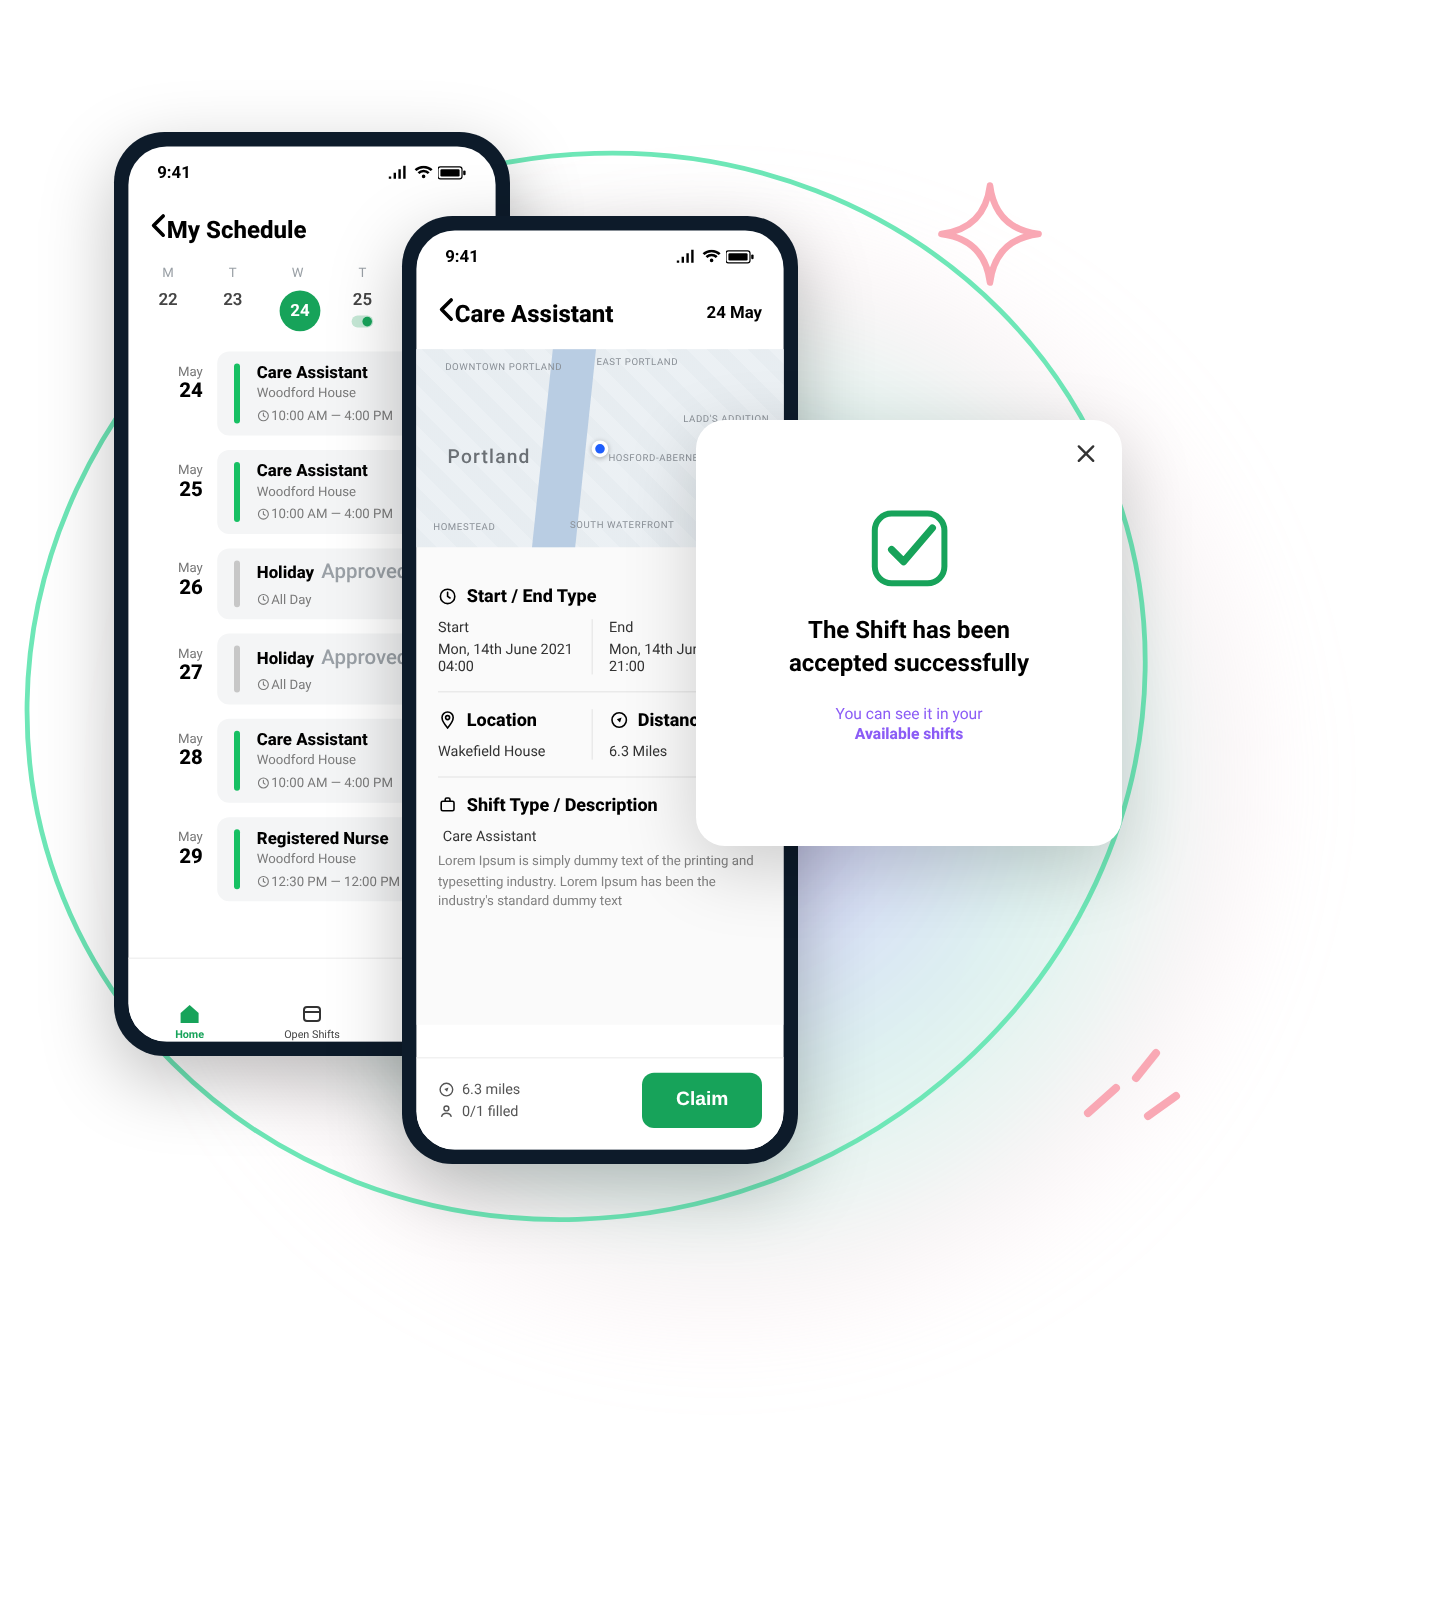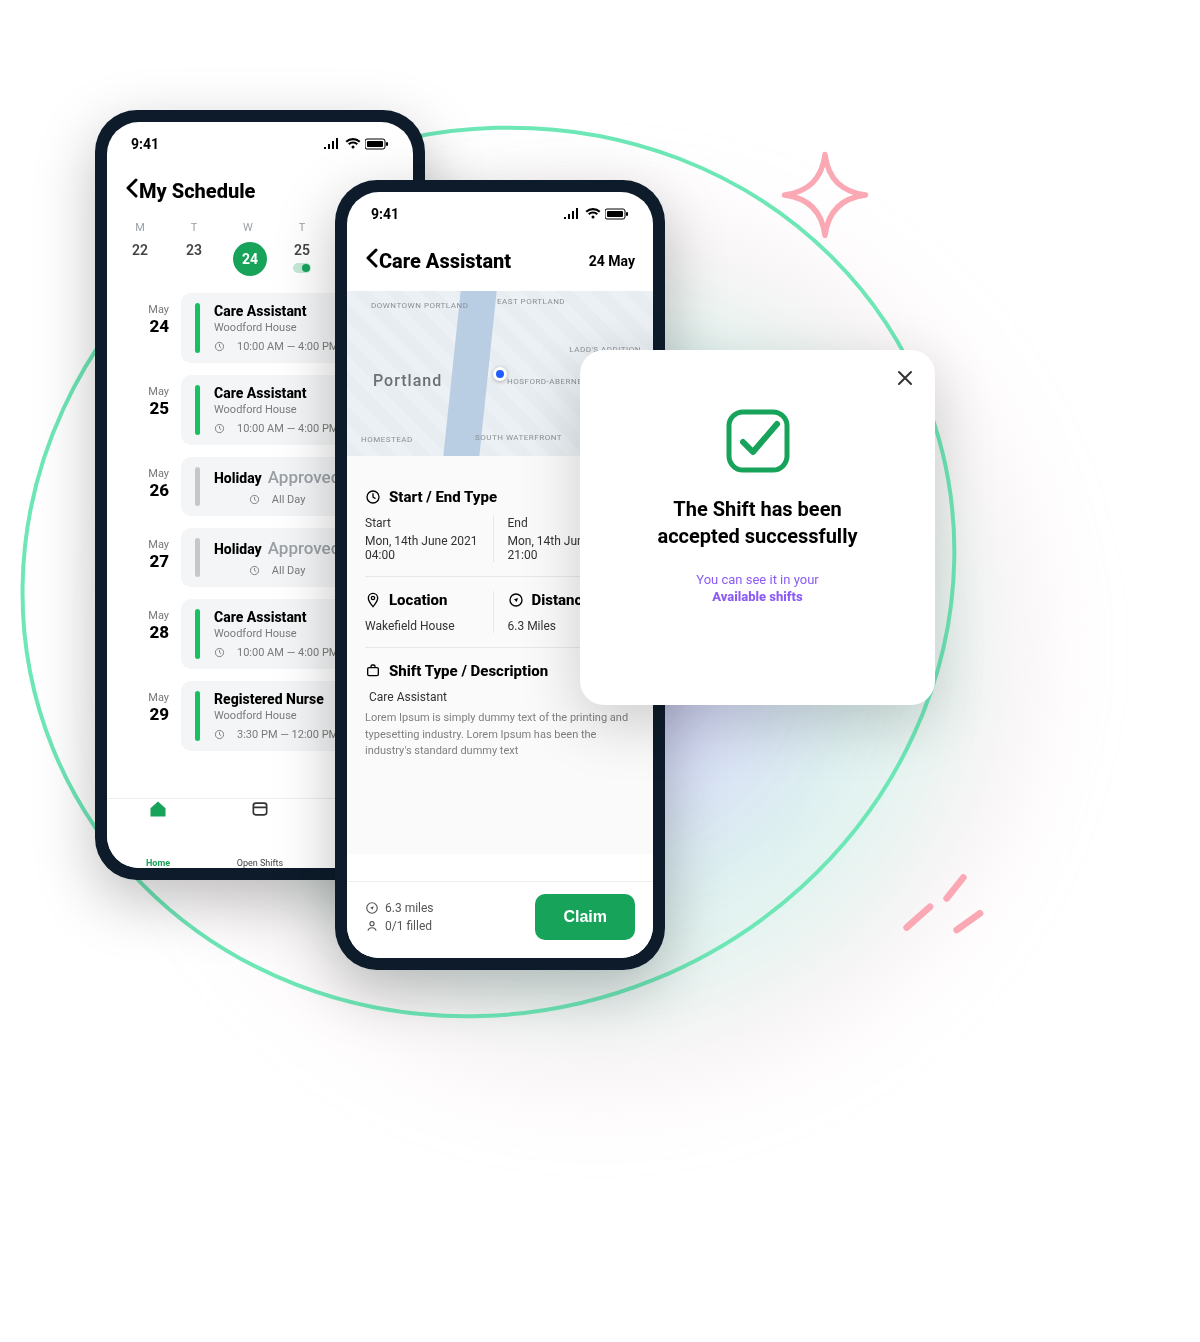--- a/index.html
+++ b/index.html
@@ -81,29 +81,29 @@
 
   .sched-list { padding: 16px 18px 0; }
   .sched-item { background:#f4f5f6; border-radius:10px; padding:10px 10px 10px 14px; margin-bottom:12px; display:flex; gap:10px; position:relative; }
   .sched-item .bar { width:5px; border-radius:3px; background:#17c063; margin-right:4px; }
   .sched-item.holiday .bar { background:#c7c7c7; }
   .sched-date { position:absolute; left:-56px; top:10px; width:44px; text-align:right; }
   .sched-date .m { font-size:11px; color:#777; }
   .sched-date .d { font-size:17px; font-weight:800; }
   .sched-item .title { font-size:14px; font-weight:800; }
   .sched-item .sub { font-size:11px; color:#7a7a7a; margin-top:2px; }
-  .sched-item .time { font-size:11px; color:#7a7a7a; margin-top:6px; display:flex; align-items:center; gap:12px;justify-content:center; }
+  .sched-item .time { font-size:11px; color:#7a7a7a; margin-top:6px; display:flex; align-items:center; gap:1px; }
   .sched-item .approved { font-size:17px; color:#9aa0a6; font-weight:500; margin-left:6px; }
   .sched-wrap { margin-left:56px; }
 
   .bottom-nav {
     position:absolute; bottom:0; left:0; right:0; height:70px;
     background:#fff; border-top:1px solid #eee; display:flex;
   }
-  .bottom-nav .tab { flex:1; display:flex; flex-direction:column; align-items:center; justify-content:space-between; gap:3px; font-size:9px; color:#444; }
+  .bottom-nav .tab { flex:1; display:flex; flex-direction:column; align-items:center; justify-content:flex-end; gap:3px; font-size:9px; color:#444; }
   .bottom-nav .tab.active { color:#17a35a; font-weight:700; }
   .bottom-nav .tab svg { width:20px; height:20px; }
 
   
   .p2-body { padding: 0 18px 80px; background:#fafafa; }
   .map {
     height:165px; margin: 0 -18px 18px; position:relative;
     background:
       linear-gradient(180deg, rgba(230,236,240,.6), rgba(230,236,240,.6)),
       repeating-linear-gradient(45deg, #e9eef2 0 12px, #f4f7fa 12px 24px);
@@ -136,21 +136,21 @@
   .claim-bar .meta .row { display:flex; align-items:center; gap:6px; }
   .claim-btn {
     background:#17a35a; color:#fff; border:none; border-radius:10px;
     padding:14px 28px; font-size:16px; font-weight:700; cursor:pointer;
   }
 
   
   .success-card {
     position:absolute; left:580px; top:350px; width:355px; height:355px;
     background:#fff; border-radius:24px; box-shadow:0 18px 60px rgba(0,0,0,0.18);
-    padding:26px; text-align:center;
+    padding:42px; text-align:center;
   }
   .success-card .close { position:absolute; right:20px; top:18px; cursor:pointer; }
   .success-card .check { margin:30px auto 20px; width:70px; height:70px; }
   .success-card h2 { font-size:20px; font-weight:700; line-height:1.35; }
   .success-card .hint { margin-top:22px; font-size:13px; color:#8b5cf6; }
   .success-card .hint b { display:block; font-weight:800; margin-top:2px; }
 
   .ico { display:inline-block; vertical-align:middle; }
 </style>
 </head>
@@ -329,21 +329,21 @@
           </div>
           <div class="bar"></div>
           <div>
             <div class="title">Registered Nurse</div>
             <div class="sub">Woodford House</div>
             <div class="time">
                 <svg width="11" height="11" viewBox="0 0 24 24">
                   <circle cx="12" cy="12" r="9" fill="none" stroke="#7a7a7a" stroke-width="2"></circle>
                   <path d="M12 7v5l3 2" stroke="#7a7a7a" stroke-width="2" fill="none" stroke-linecap="round"></path>
                 </svg>
-                <span>3:30 PM — 12:00 PM</span>
+                <span>12:30 PM — 12:00 PM</span>
               </div>
           </div>
         </div>
       </div>
     </div>
 
     <div class="bottom-nav">
       <div class="tab active">
         <svg viewBox="0 0 24 24">
             <path d="M3 11 L12 3 L21 11 V21 H3 Z" fill="#17a35a"></path>

